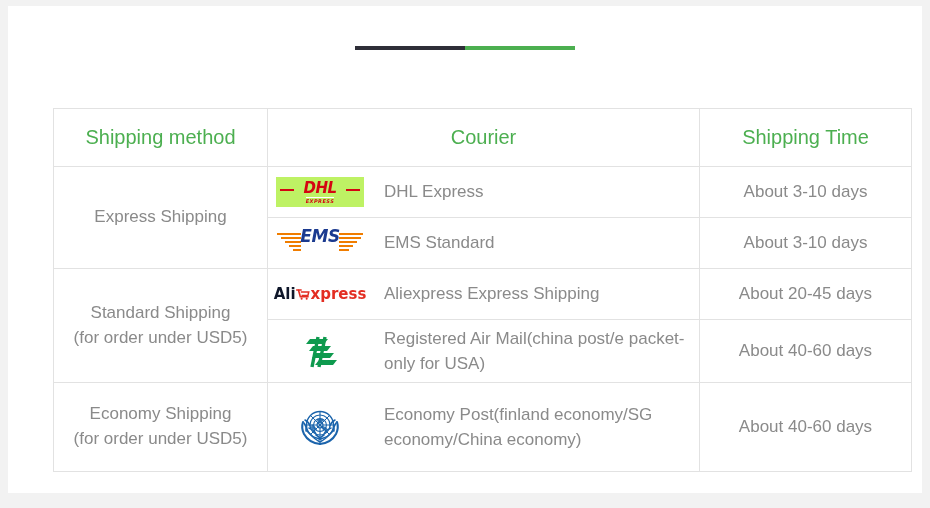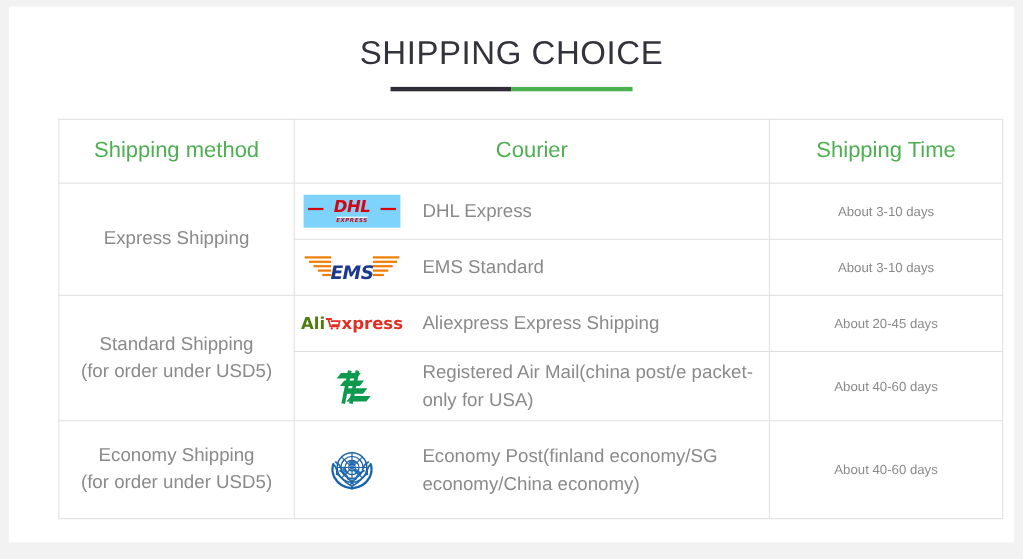--- a/index.html
+++ b/index.html
@@ -70,21 +70,21 @@
 
   .method-cell {
     text-align: center;
     font-size: 17px;
     color: #8a8a8a;
     line-height: 1.45;
     padding: 6px 4px;
   }
   .time-cell {
     text-align: center;
-    font-size: 12px;
+    font-size: 17px;
     color: #8a8a8a;
     padding: 6px 4px;
   }
   .courier-cell {
     padding: 6px 10px 6px 14px;
   }
   .courier-inner {
     display: flex;
     align-items: center;
   }
@@ -99,21 +99,21 @@
     font-size: 17px;
     color: #8a8a8a;
     line-height: 1.5;
     padding-left: 12px;
   }
 
   
   .logo-dhl {
     width: 88px;
     height: 30px;
-    background: #7dd3fc;
+    background: #bef264;
     position: relative;
     overflow: hidden;
     display: flex;
     flex-direction: column;
     justify-content: center;
     align-items: center;
   }
   .logo-dhl .dhl-word {
     font-family: "DejaVu Sans", sans-serif;
     font-size: 15px;
@@ -144,21 +144,21 @@
   }
   .logo-dhl .bar-l { left: 4px; width: 14px; }
   .logo-dhl .bar-r { right: 4px; width: 14px; }
 
   
   .logo-ems {
     width: 90px;
     height: 30px;
     position: relative;
     display: flex;
-    align-items: flex-end;
+    align-items: flex-start;
     justify-content: center;
   }
   .ems-word {
     font-family: "DejaVu Sans", sans-serif;
     font-size: 17px;
     font-weight: bold;
     font-style: italic;
     color: #1b3a8f;
     letter-spacing: -0.5px;
     z-index: 2;
@@ -193,37 +193,36 @@
   
   .logo-ali {
     display: flex;
     align-items: center;
     font-family: "DejaVu Sans", sans-serif;
     font-size: 15px;
     font-weight: bold;
     line-height: 1;
     white-space: nowrap;
   }
-  .ali-a { color: #4d7c0f; }
+  .ali-a { color: #0f172a; }
   .ali-x { color: #e32d22; }
   .ali-cart { margin: 0 0px; display: inline-flex; }
 
   
   .logo-chinapost { width: 46px; height: 46px; }
 
   
   .logo-un { width: 52px; height: 52px; }
 </style>
 </head>
 <body>
 
 <div class="page-card">
 
   <div class="title-block">
-    <div class="page-title">SHIPPING CHOICE</div>
     <div class="title-rule">
       <span class="rule-dark"></span>
       <span class="rule-green"></span>
     </div>
   </div>
 
   <table class="ship-table">
     <colgroup>
       <col class="col-method">
       <col class="col-courier">

